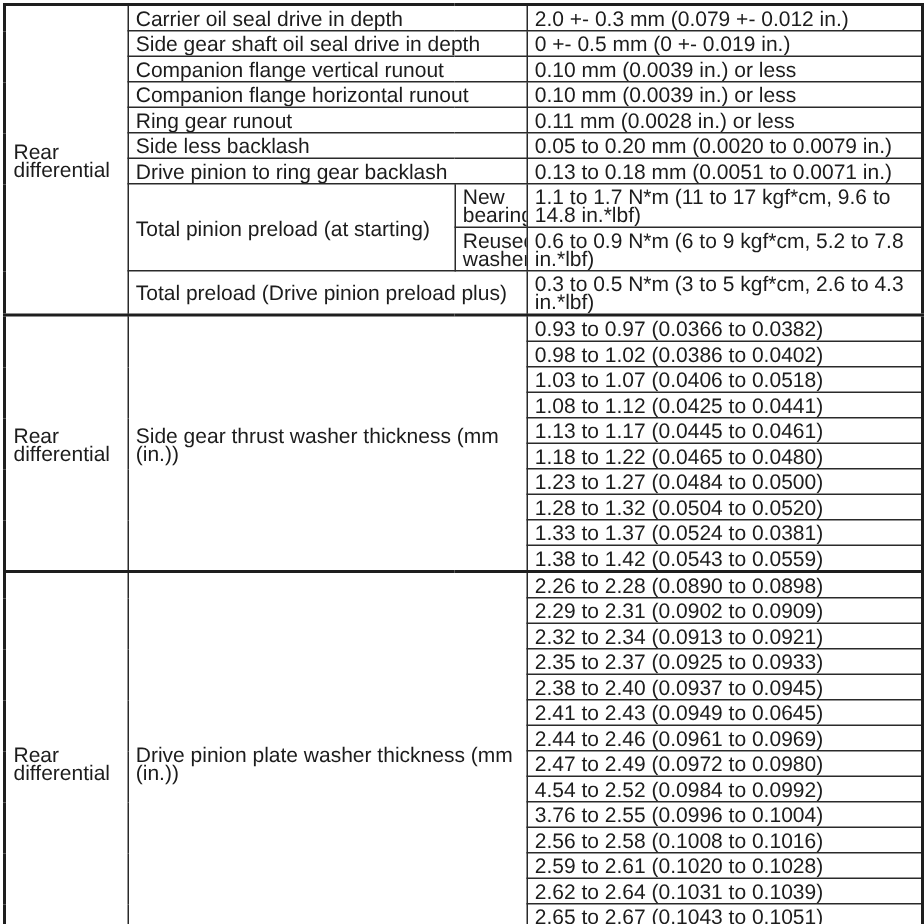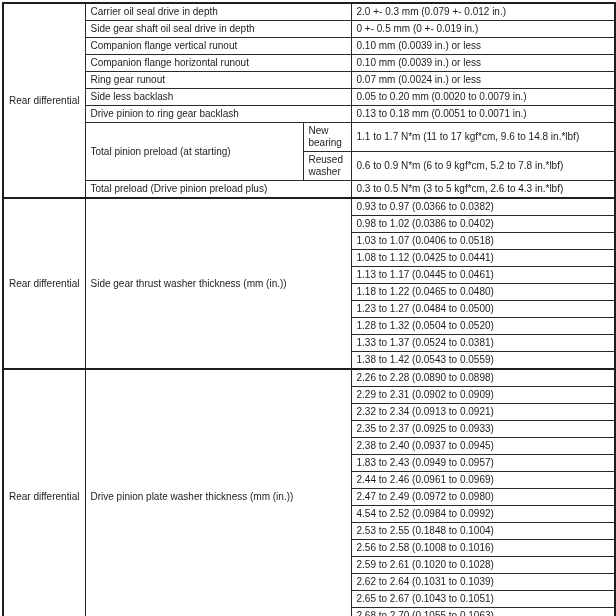--- a/index.html
+++ b/index.html
@@ -18,21 +18,21 @@
     padding: 2px;
   }
   table.spec {
     border-collapse: collapse;
     table-layout: fixed;
     width: 612px;
     border: 2px solid #1e1e1e;
   }
   table.spec td {
     border: 1px solid #2a2a2a;
-    font-size: 10px;
+    font-size: 14px;
     line-height: 12px;
     color: #1c1c1c;
     padding: 2px 5px;
     vertical-align: middle;
     overflow: hidden;
     white-space: normal;
   }
   tbody.section { border-top: 2px solid #1e1e1e; }
   tr.std  { height: 17px; }
   tr.tall { height: 28px; }
@@ -64,21 +64,21 @@
       <tr class="std">
         <td colspan="2">Companion flange vertical runout</td>
         <td>0.10 mm (0.0039 in.) or less</td>
       </tr>
       <tr class="std">
         <td colspan="2">Companion flange horizontal runout</td>
         <td>0.10 mm (0.0039 in.) or less</td>
       </tr>
       <tr class="std">
         <td colspan="2">Ring gear runout</td>
-        <td>0.07 mm (0.0024 in.) or less</td>
+        <td>0.11 mm (0.0028 in.) or less</td>
       </tr>
       <tr class="std">
         <td colspan="2">Side less backlash</td>
         <td>0.05 to 0.20 mm (0.0020 to 0.0079 in.)</td>
       </tr>
       <tr class="std">
         <td colspan="2">Drive pinion to ring gear backlash</td>
         <td>0.13 to 0.18 mm (0.0051 to 0.0071 in.)</td>
       </tr>
       <tr class="tall">
@@ -143,33 +143,33 @@
         <tr class="s3">
           <td>2.32 to 2.34 (0.0913 to 0.0921)</td>
         </tr>
         <tr class="s3">
           <td>2.35 to 2.37 (0.0925 to 0.0933)</td>
         </tr>
         <tr class="s3">
           <td>2.38 to 2.40 (0.0937 to 0.0945)</td>
         </tr>
         <tr class="s3">
-          <td>1.83 to 2.43 (0.0949 to 0.0957)</td>
+          <td>2.41 to 2.43 (0.0949 to 0.0645)</td>
         </tr>
         <tr class="s3">
           <td>2.44 to 2.46 (0.0961 to 0.0969)</td>
         </tr>
         <tr class="s3">
           <td>2.47 to 2.49 (0.0972 to 0.0980)</td>
         </tr>
         <tr class="s3">
           <td>4.54 to 2.52 (0.0984 to 0.0992)</td>
         </tr>
         <tr class="s3">
-          <td>2.53 to 2.55 (0.1848 to 0.1004)</td>
+          <td>3.76 to 2.55 (0.0996 to 0.1004)</td>
         </tr>
         <tr class="s3">
           <td>2.56 to 2.58 (0.1008 to 0.1016)</td>
         </tr>
         <tr class="s3">
           <td>2.59 to 2.61 (0.1020 to 0.1028)</td>
         </tr>
         <tr class="s3">
           <td>2.62 to 2.64 (0.1031 to 0.1039)</td>
         </tr>

